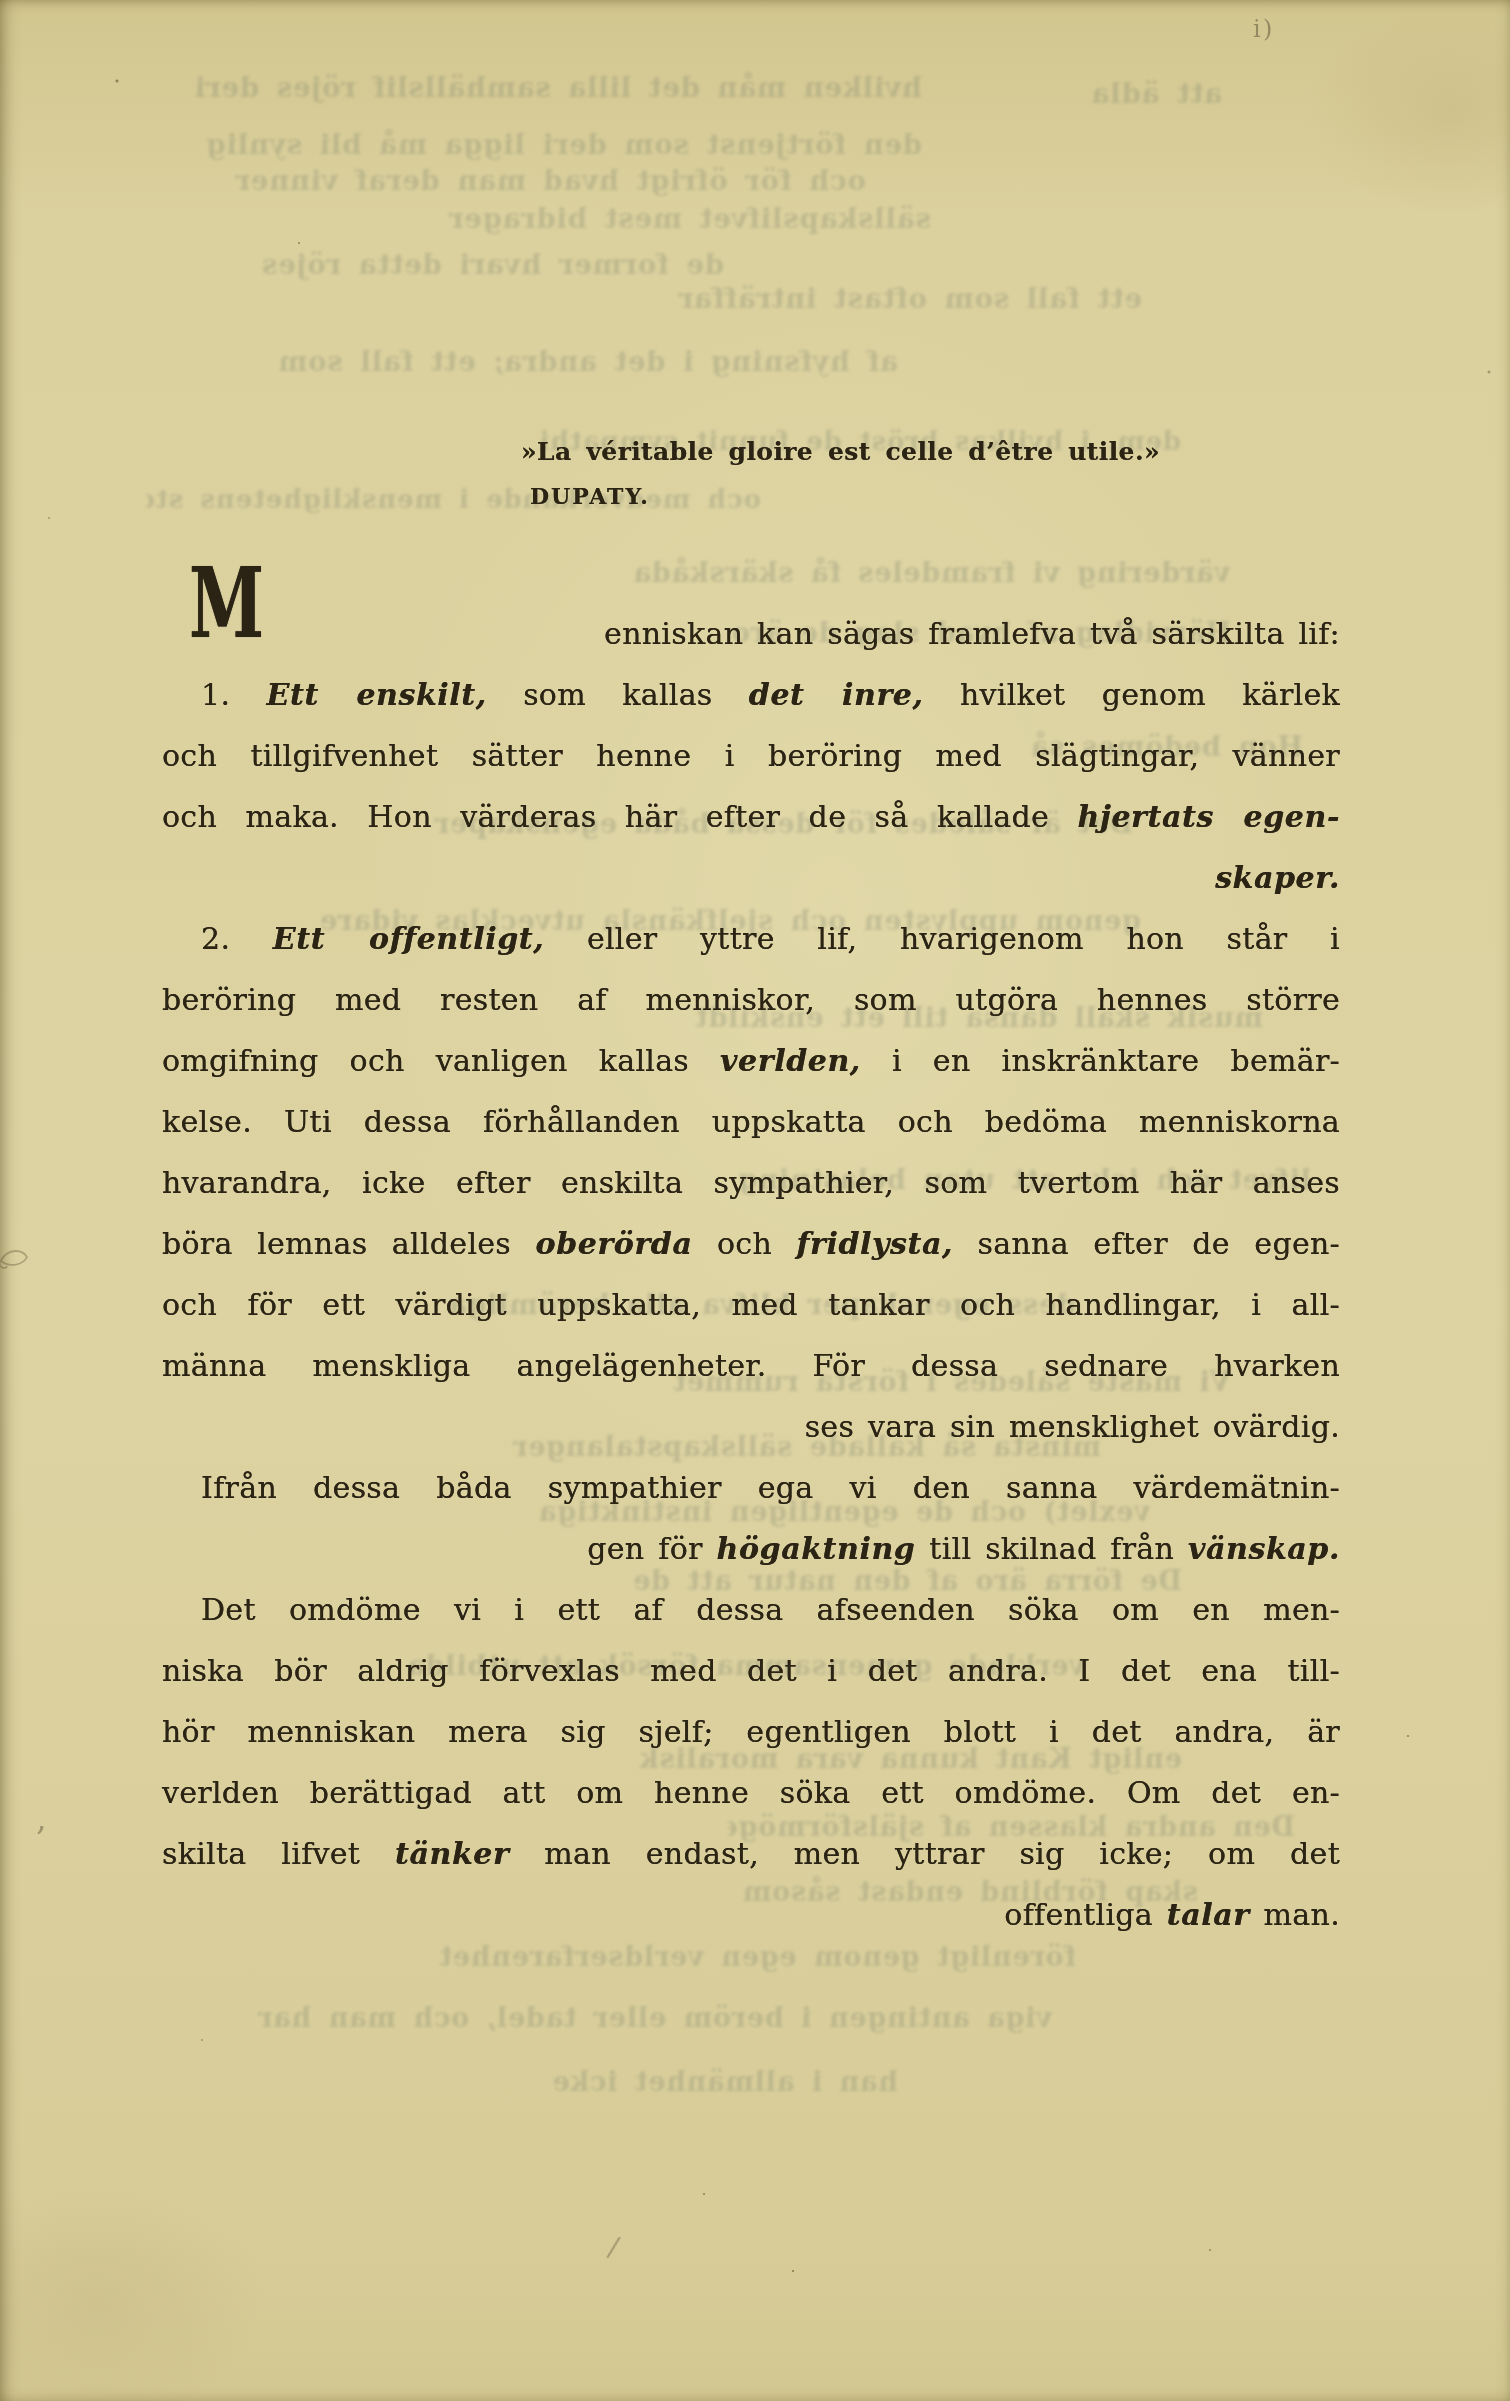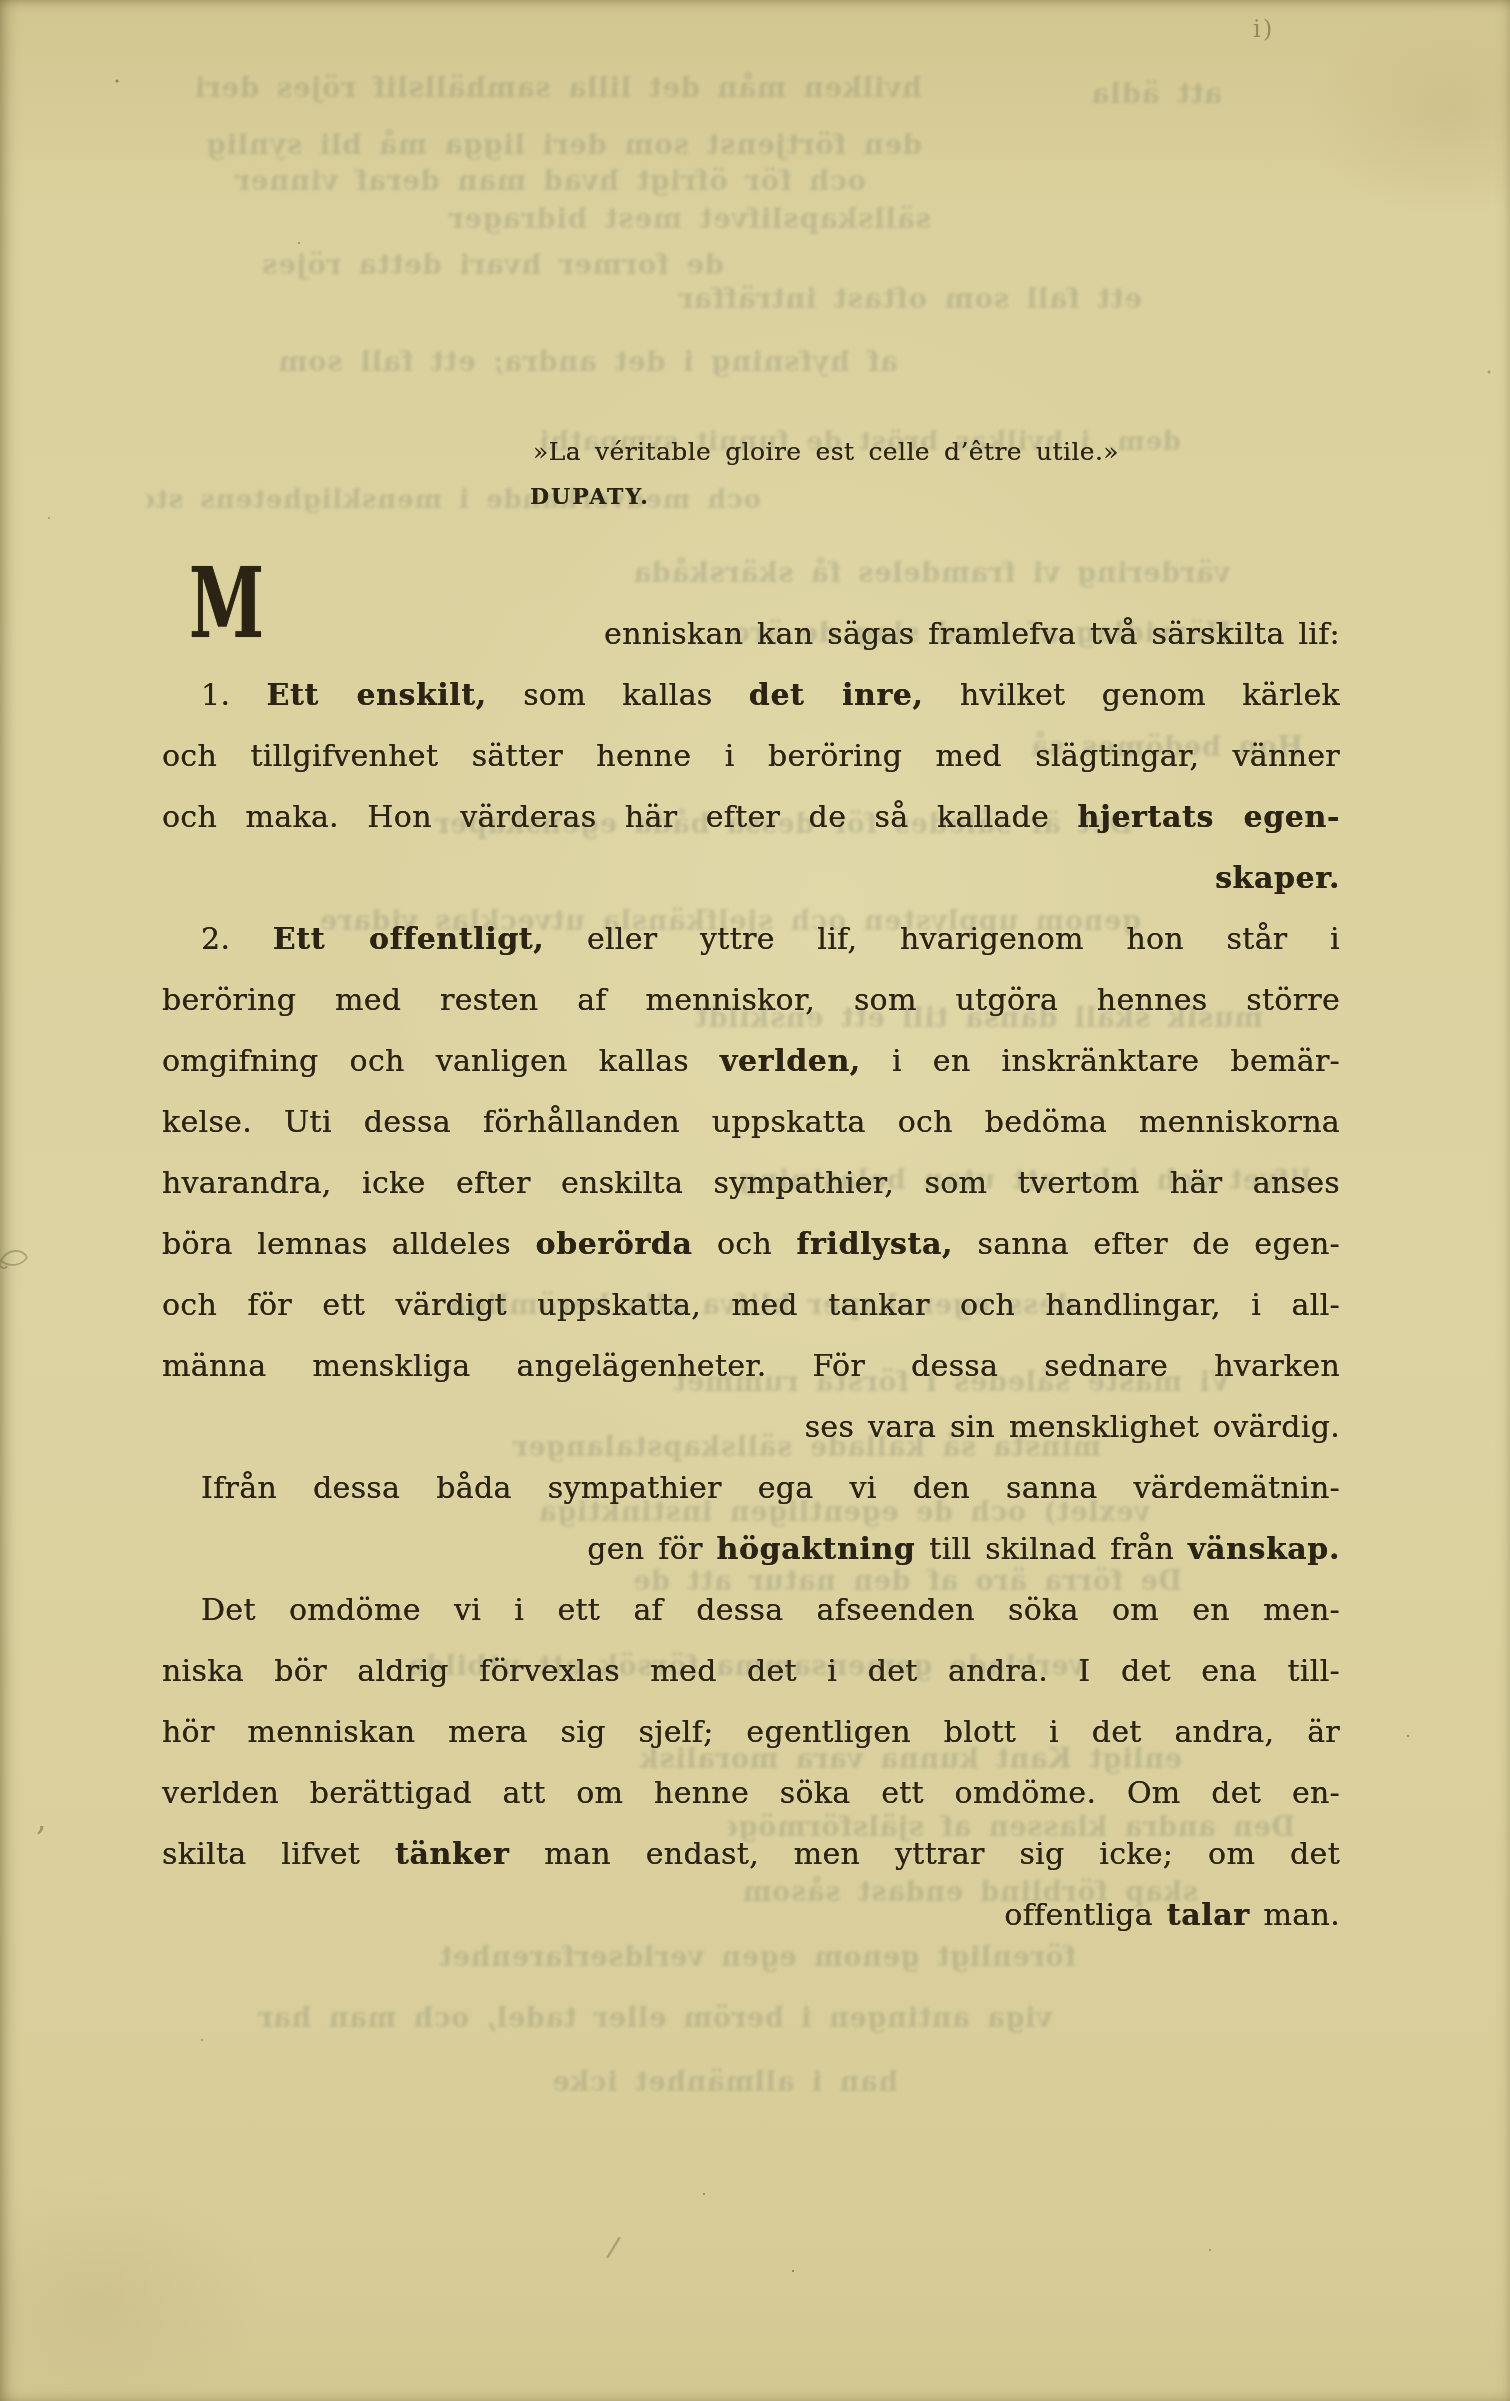--- a/index.html
+++ b/index.html
@@ -44,22 +44,22 @@
     color:#747a66;
     font-weight:bold;
     white-space:nowrap;
     overflow:hidden;
     letter-spacing:0.8px;
     word-spacing:6.5px;
     pointer-events:none;
   }
   
   .epigraph-quote{
-    position:absolute;left:533px;top:437px;
-    font-size:25px;font-weight:normal;color:#2b2415;
+    position:absolute;left:521px;top:437px;
+    font-size:25px;font-weight:bold;color:#2b2415;
     letter-spacing:0.4px;word-spacing:5.7px;white-space:nowrap;
     text-shadow:0 0 0.5px rgba(43,36,21,.7);
     text-align:right;
   }
   .epigraph-attr{
     position:absolute;left:530px;top:483px;width:568px;
     text-align:left;font-size:22px;font-weight:bold;color:#2b2415;
     letter-spacing:2px;
     text-shadow:0 0 0.5px rgba(43,36,21,.7);
   }
@@ -74,21 +74,21 @@
   .body-text{
     position:absolute;left:162px;top:603px;width:1178px;
     font-size:30px;color:#2b2415;
     text-shadow:0 0 0.5px rgba(43,36,21,.75), 0.2px 0.2px 0 rgba(43,36,21,.3);
     letter-spacing:0.3px;word-spacing:4px;
   }
   .line{height:61px;line-height:61px;text-align:right;}
   .line.just{text-align:justify;text-align-last:justify;}
   .line.ind{text-indent:39px;}
   .line.dc{padding-left:97px;}
-  .em{font-weight:700;letter-spacing:0.6px;}
+  .em{font-style:italic;font-weight:700;letter-spacing:0.6px;}
   
   .mark{position:absolute;color:#564e35;pointer-events:none;}
   .mark-corner{left:1253px;top:14.6px;font-size:24px;opacity:.5;filter:blur(0.6px);letter-spacing:2.4px;}
   .mark-comma{left:36px;top:1798px;font-size:34px;opacity:.45;filter:blur(0.4px);}
   .mark-curl{left:609px;top:2231px;font-size:27.5px;opacity:.4;filter:blur(0.5px);transform:rotate(14deg);}
   .mark-squiggle{left:0px;top:1241px;opacity:.55;}
 </style>
 </head>
 <body>
 

